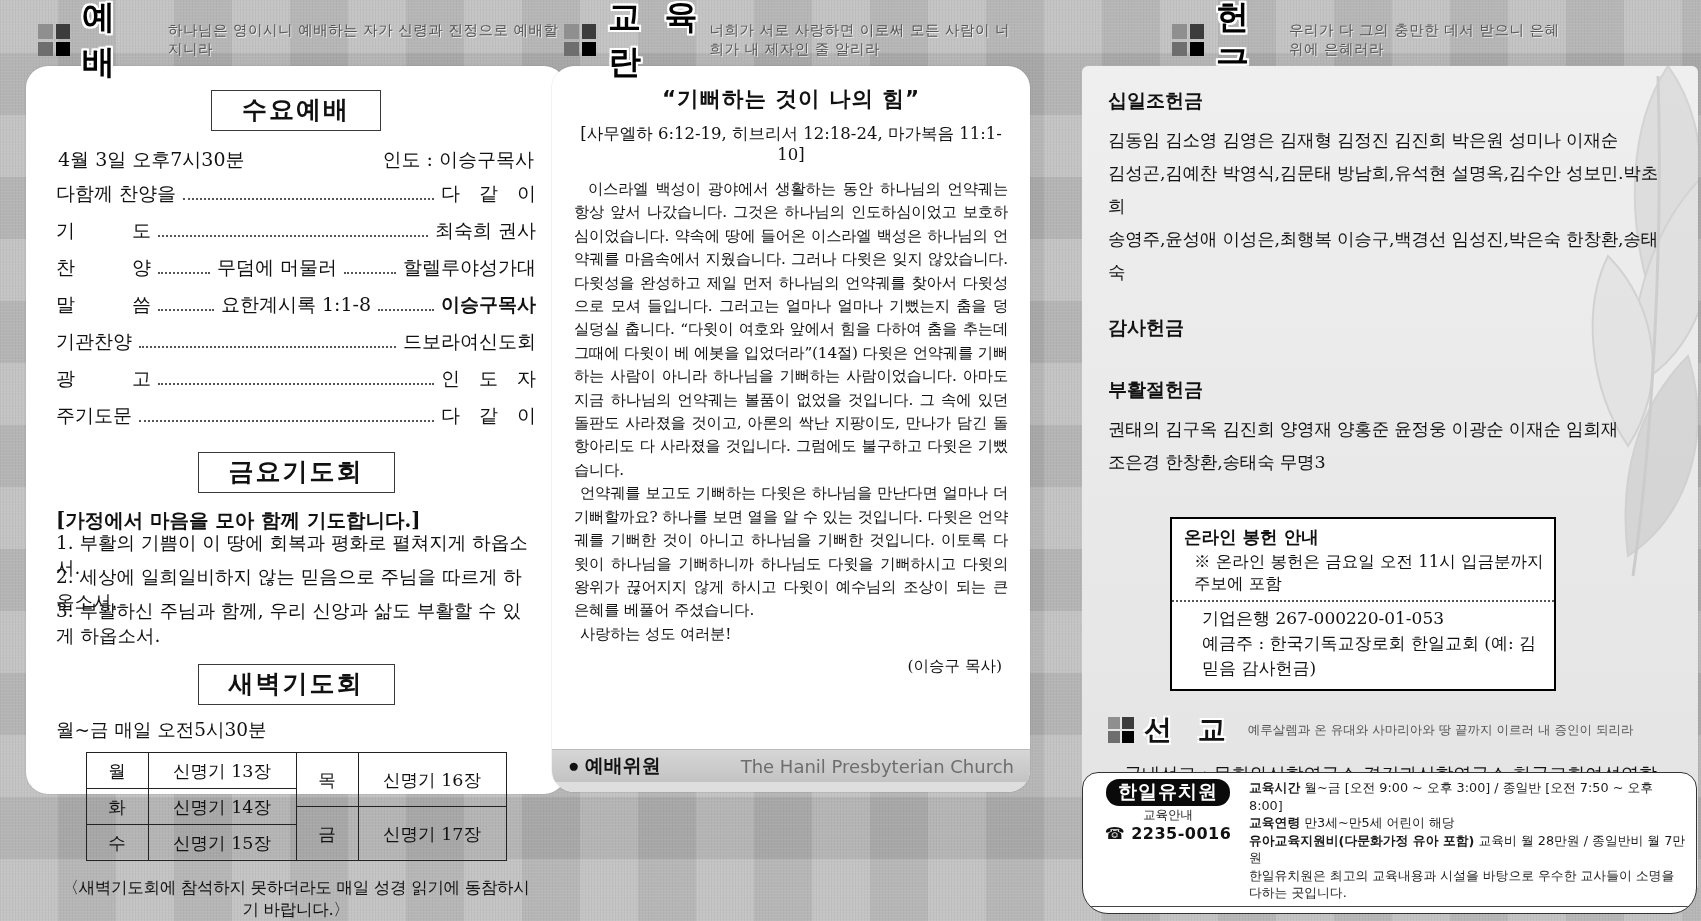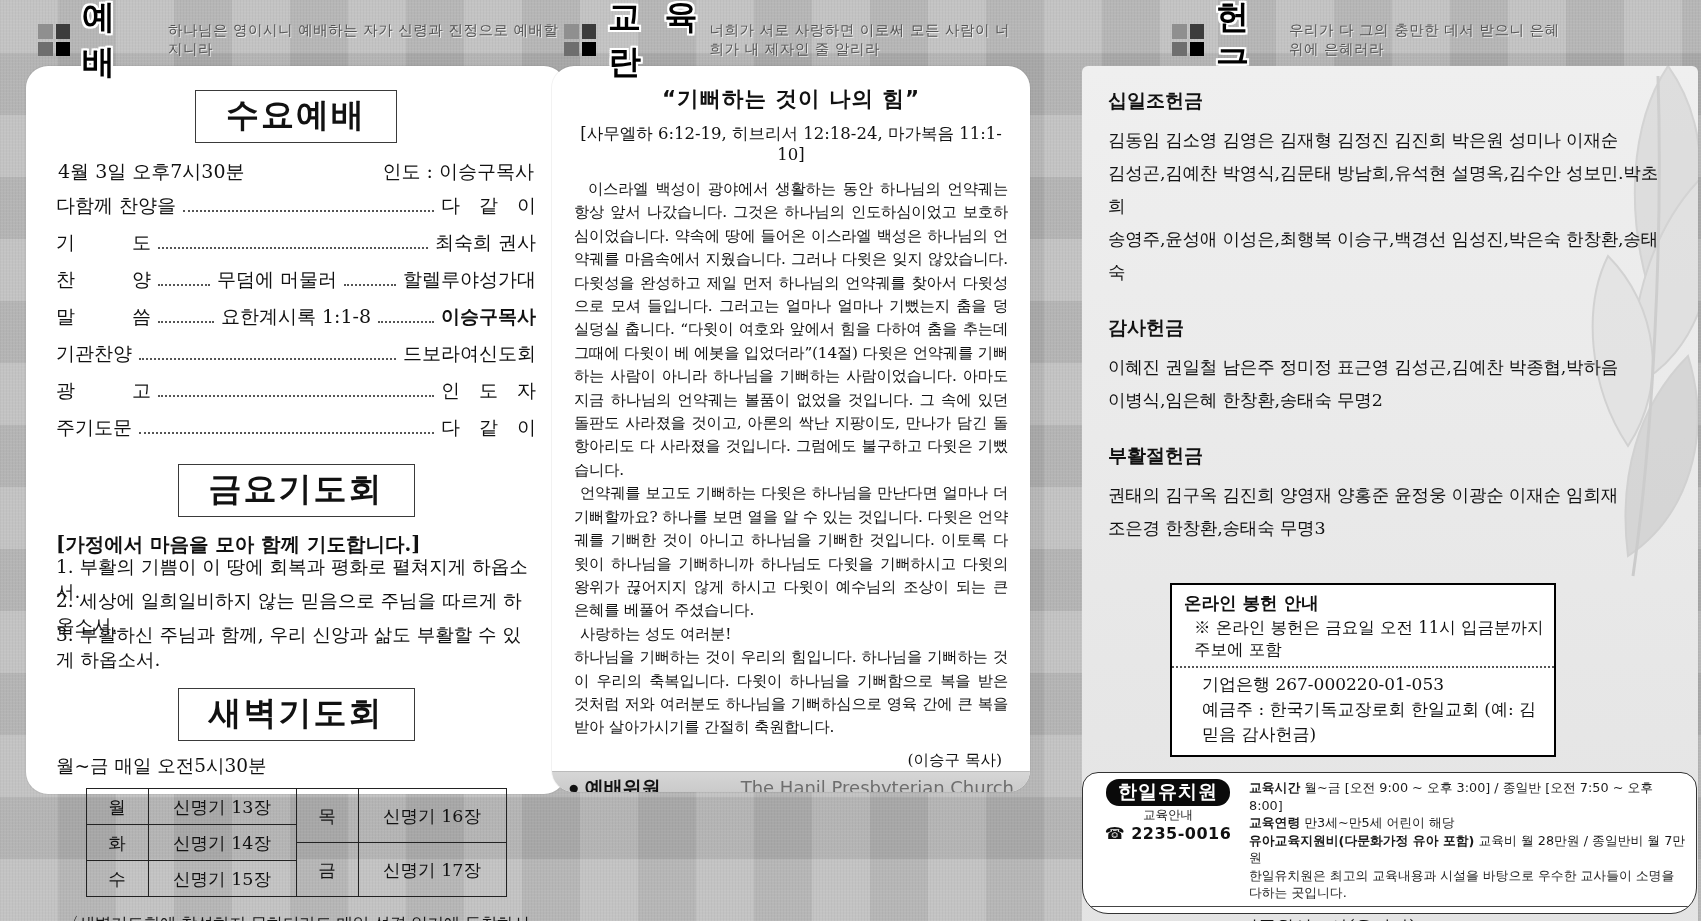--- a/index.html
+++ b/index.html
@@ -31,21 +31,21 @@
   .sec-quote{margin-left:auto;font-size:14.5px;color:#555;letter-spacing:.5px;text-shadow:1px 1px 0 rgba(255,255,255,.7);}
 
   
   .card{background:#fff;border-radius:22px;margin-top:4px;box-shadow:0 0 0 1px rgba(0,0,0,.05);}
   .card-left{height:728px;padding:14px 30px 0;box-sizing:border-box;}
   .card-mid{height:726px;padding:16px 22px 14px;box-sizing:border-box;display:flex;flex-direction:column;overflow:hidden;}
 
   
   .titlebox-wrap{text-align:center;margin:10px 0 6px;}
   .titlebox{position:relative;display:inline-block;background:#fff;border:1.6px solid #3a3a3a;padding:2px 30px 4px;
-    font-family:"DejaVu Sans","Liberation Sans",sans-serif;font-weight:bold;font-size:33px;letter-spacing:2px;}
+    font-family:"DejaVu Sans","Liberation Sans",sans-serif;font-weight:bold;font-size:25px;letter-spacing:2px;}
   .titlebox::before{content:"";position:absolute;left:-15px;top:-13px;width:26px;height:26px;background:#a9a9a9;z-index:-1;}
   .titlebox::after{content:"";position:absolute;right:-15px;bottom:-13px;width:26px;height:26px;background:#a9a9a9;z-index:-1;}
 
   
   .w-top{display:flex;justify-content:space-between;font-size:19px;margin:16px 2px 2px;}
   .w-row{display:flex;align-items:center;height:37px;font-size:19px;}
   .w-row .dots{flex:1;height:0;border-bottom:2px dotted #555;margin:0 7px;transform:translateY(5px);}
   .w-row .val{white-space:nowrap;}
   .w-row .val.bold{font-weight:bold;text-align:right;}
 
@@ -224,21 +224,20 @@
     <span class="sec-title">교 육 란</span>
     <span class="sec-quote">너희가 서로 사랑하면 이로써 모든 사람이 너희가 내 제자인 줄 알리라</span>
   </div>
   <div class="card card-mid">
     <div class="sermon-title">“기뻐하는 것이 나의 힘”</div>
     <div class="sermon-scripture">[사무엘하 6:12-19, 히브리서 12:18-24, 마가복음 11:1-10]</div>
     <div class="sermon-body">
       <p class="p-indent">이스라엘 백성이 광야에서 생활하는 동안 하나님의 언약궤는 항상 앞서 나갔습니다. 그것은 하나님의 인도하심이었고 보호하심이었습니다. 약속에 땅에 들어온 이스라엘 백성은 하나님의 언약궤를 마음속에서 지웠습니다. 그러나 다윗은 잊지 않았습니다. 다윗성을 완성하고 제일 먼저 하나님의 언약궤를 찾아서 다윗성으로 모셔 들입니다. 그러고는 얼마나 얼마나 기뻤는지 춤을 덩실덩실 춥니다. “다윗이 여호와 앞에서 힘을 다하여 춤을 추는데 그때에 다윗이 베 에봇을 입었더라”(14절) 다윗은 언약궤를 기뻐하는 사람이 아니라 하나님을 기뻐하는 사람이었습니다. 아마도 지금 하나님의 언약궤는 볼품이 없었을 것입니다. 그 속에 있던 돌판도 사라졌을 것이고, 아론의 싹난 지팡이도, 만나가 담긴 돌항아리도 다 사라졌을 것입니다. 그럼에도 불구하고 다윗은 기뻤습니다.</p>
       <p class="p-small-indent">언약궤를 보고도 기뻐하는 다윗은 하나님을 만난다면 얼마나 더 기뻐할까요? 하나를 보면 열을 알 수 있는 것입니다. 다윗은 언약궤를 기뻐한 것이 아니고 하나님을 기뻐한 것입니다. 이토록 다윗이 하나님을 기뻐하니까 하나님도 다윗을 기뻐하시고 다윗의 왕위가 끊어지지 않게 하시고 다윗이 예수님의 조상이 되는 큰 은혜를 베풀어 주셨습니다.</p>
       <p class="p-small-indent">사랑하는 성도 여러분!</p>
-      <p>하나님을 기뻐하는 것이 우리의 힘입니다. 하나님을 기뻐하는 것이 우리의 축복입니다. 다윗이 하나님을 기뻐함으로 복을 받은 것처럼 저와 여러분도 하나님을 기뻐하심으로 영육 간에 큰 복을 받아 살아가시기를 간절히 축원합니다.</p>
     </div>
     <div class="sermon-sign">(이승구 목사)</div>
 
     <div class="committee">
       <div class="committee-bar">
         <span class="bar-title">●  예배위원</span>
         <span class="bar-right">The Hanil Presbyterian Church</span>
       </div>
 
     </div>
@@ -267,24 +266,20 @@
       <path d="M200,20 C205,180 195,380 175,520" stroke="#b5b5b5" stroke-width="3" fill="none"></path>
     </svg>
     <div class="off-title">십일조헌금</div>
     <div class="off-lines">
       <div>김동임 김소영 김영은 김재형 김정진 김진희 박은원 성미나 이재순</div>
       <div>김성곤,김예찬 박영식,김문태 방남희,유석현 설명옥,김수안 성보민.박초희</div>
       <div>송영주,윤성애 이성은,최행복 이승구,백경선 임성진,박은숙 한창환,송태숙</div>
     </div>
     <div class="off-gap"></div>
     <div class="off-title">감사헌금</div>
-    <div class="off-lines">
-      <div>이혜진 권일철 남은주 정미정 표근영 김성곤,김예찬 박종협,박하음</div>
-      <div>이병식,임은혜 한창환,송태숙 무명2</div>
-    </div>
     <div class="off-gap"></div>
     <div class="off-title">부활절헌금</div>
     <div class="off-lines">
       <div>권태의 김구옥 김진희 양영재 양홍준 윤정웅 이광순 이재순 임희재</div>
       <div>조은경 한창환,송태숙 무명3</div>
     </div>
 
     <div class="online-box">
       <div class="online-title">온라인 봉헌 안내</div>
       <div class="online-note">※ 온라인 봉헌은 금요일 오전 11시 입금분까지 주보에 포함</div>

